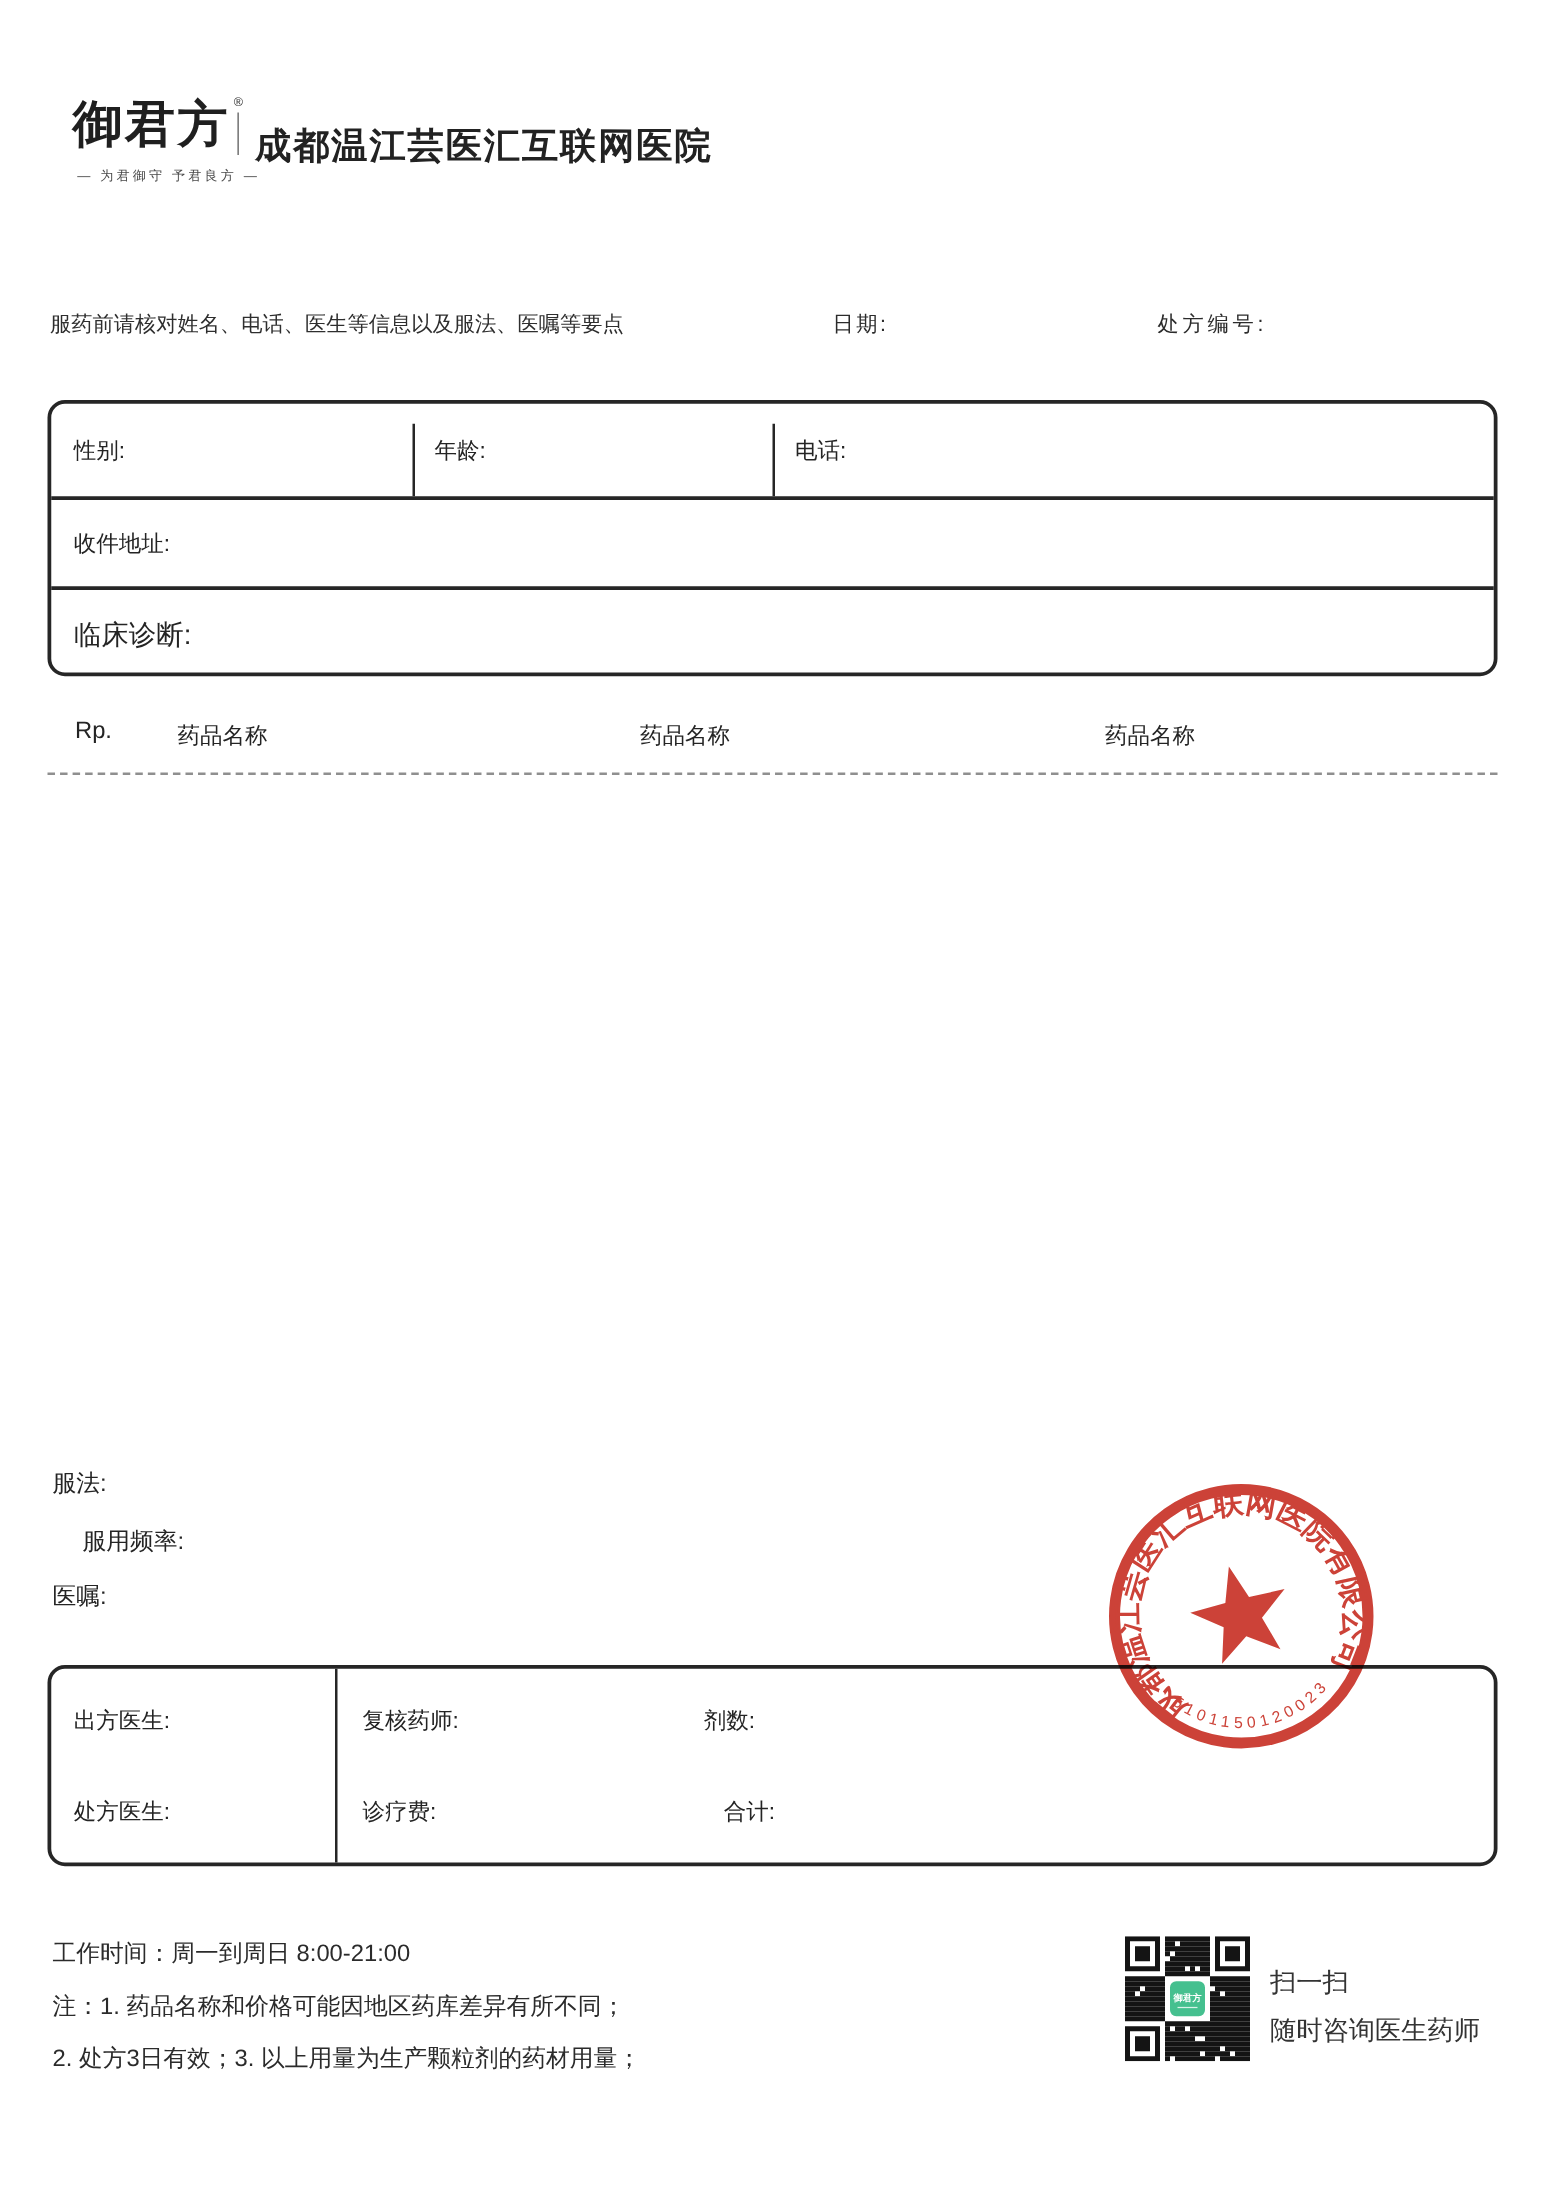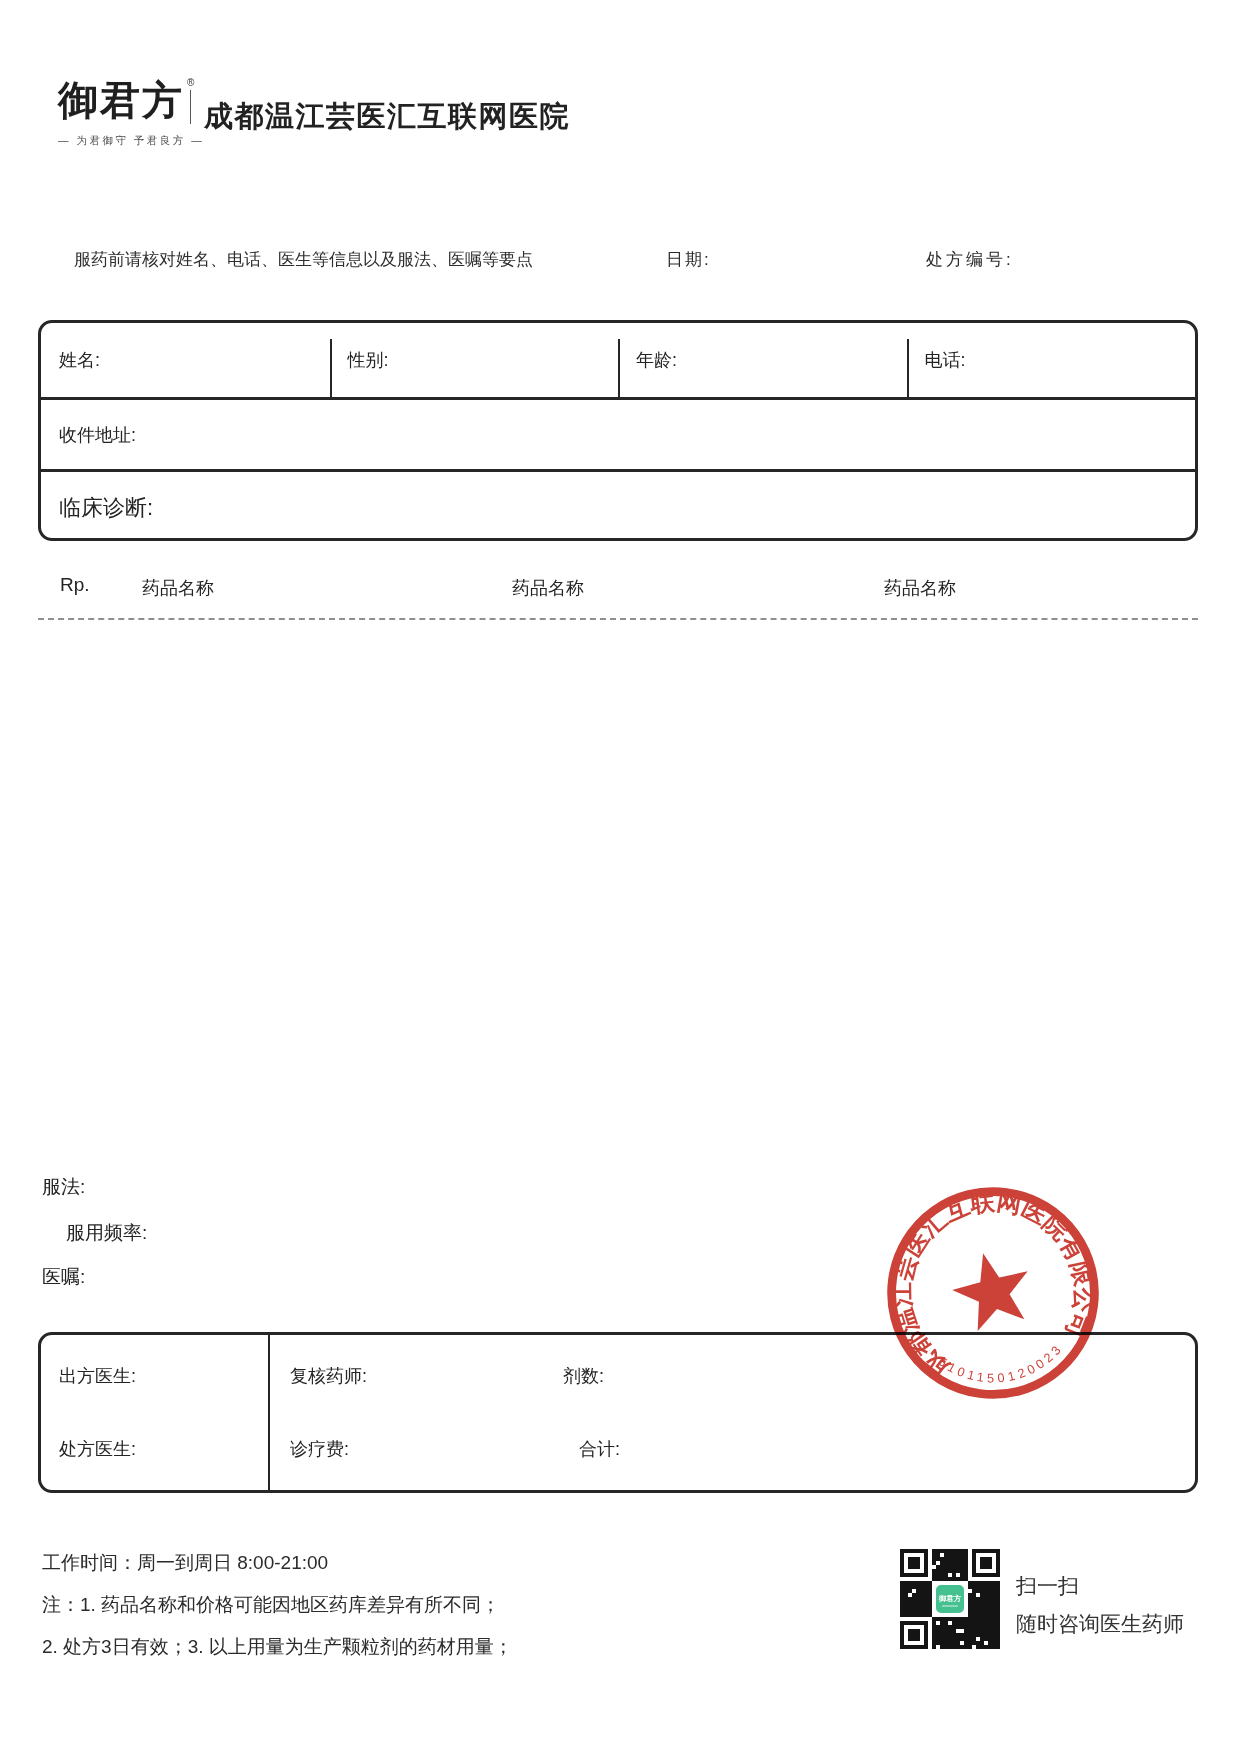--- a/index.html
+++ b/index.html
@@ -4,20 +4,21 @@
 <style>
   * { margin:0; padding:0; box-sizing:border-box; }
   html,body { background:#ffffff; }
   .page {
     position:relative;
     width:1240px; height:1754px;
     background:#ffffff;
     font-family:"Liberation Sans", sans-serif;
     color:#2b2b2b;
     overflow:hidden;
+    text-align:right;
   }
   .abs { position:absolute; }
 
   
   .logo-block { left:58px; top:78px; width:150px; }
   .logo-row { display:flex; align-items:flex-start; }
   .logo-text {
     font-family:"DejaVu Serif", serif;
     font-weight:700; font-size:40px; line-height:1.1;
     color:#1f1f1f; letter-spacing:2px;
@@ -29,21 +30,21 @@
     margin-top:10px; font-size:10.5px; color:#4a4a4a;
     letter-spacing:2.5px; white-space:nowrap;
   }
   .hospital-title {
     left:204px; top:97px;
     font-size:29px; font-weight:700; color:#222;
     letter-spacing:1.5px;
   }
 
   
-  .notice { left:40px; top:248px; font-size:17px; color:#2e2e2e;margin-left:34px; }
+  .notice { left:40px; top:248px; font-size:17px; color:#2e2e2e; }
   .date-label { left:666px; top:248px; font-size:17px; letter-spacing:2px; }
   .rxno-label { left:926px; top:248px; font-size:17px; letter-spacing:3px; }
 
   
   .patient-box {
     left:38px; top:320px; width:1160px; height:221px;
     border:3px solid #262626; border-radius:14px;
     background:transparent;
   }
   .p-row1 { position:absolute; left:0; top:0; width:100%; height:77px;
@@ -122,21 +123,20 @@
     <div class="logo-tagline">— 为君御守  予君良方 —</div>
   </div>
   <div class="abs hospital-title">成都温江芸医汇互联网医院</div>
 
   <div class="abs notice">服药前请核对姓名、电话、医生等信息以及服法、医嘱等要点</div>
   <div class="abs date-label">日期:</div>
   <div class="abs rxno-label">处方编号:</div>
 
   <div class="abs patient-box">
     <div class="p-row1">
-      <div class="p-cell">姓名:</div>
       <div class="p-cell">性别:</div>
       <div class="p-cell">年龄:</div>
       <div class="p-cell">电话:</div>
     </div>
     <div class="p-row2">收件地址:</div>
     <div class="p-row3">临床诊断:</div>
   </div>
 
   <div class="abs rp-label">Rp.</div>
   <div class="abs drug-col-1">药品名称</div>

